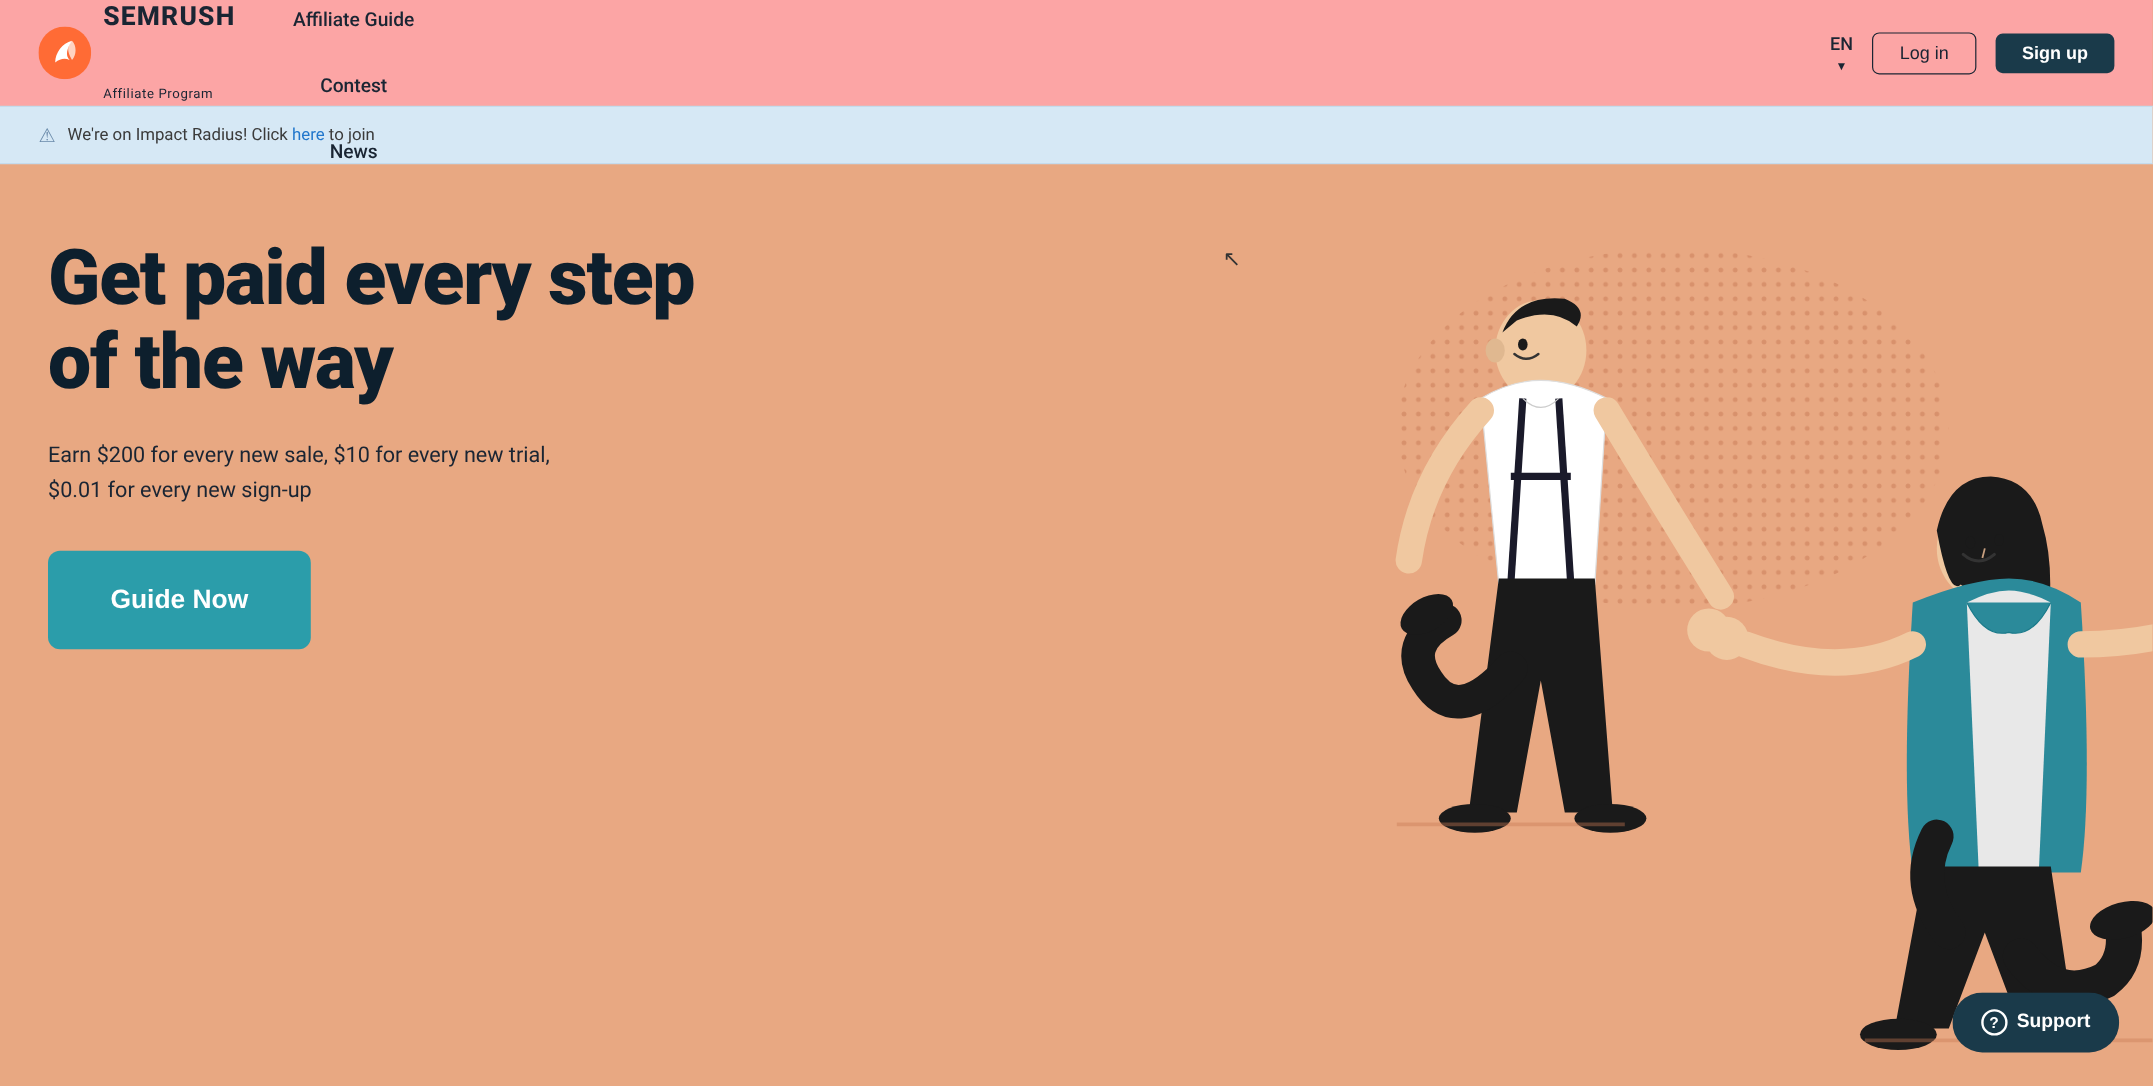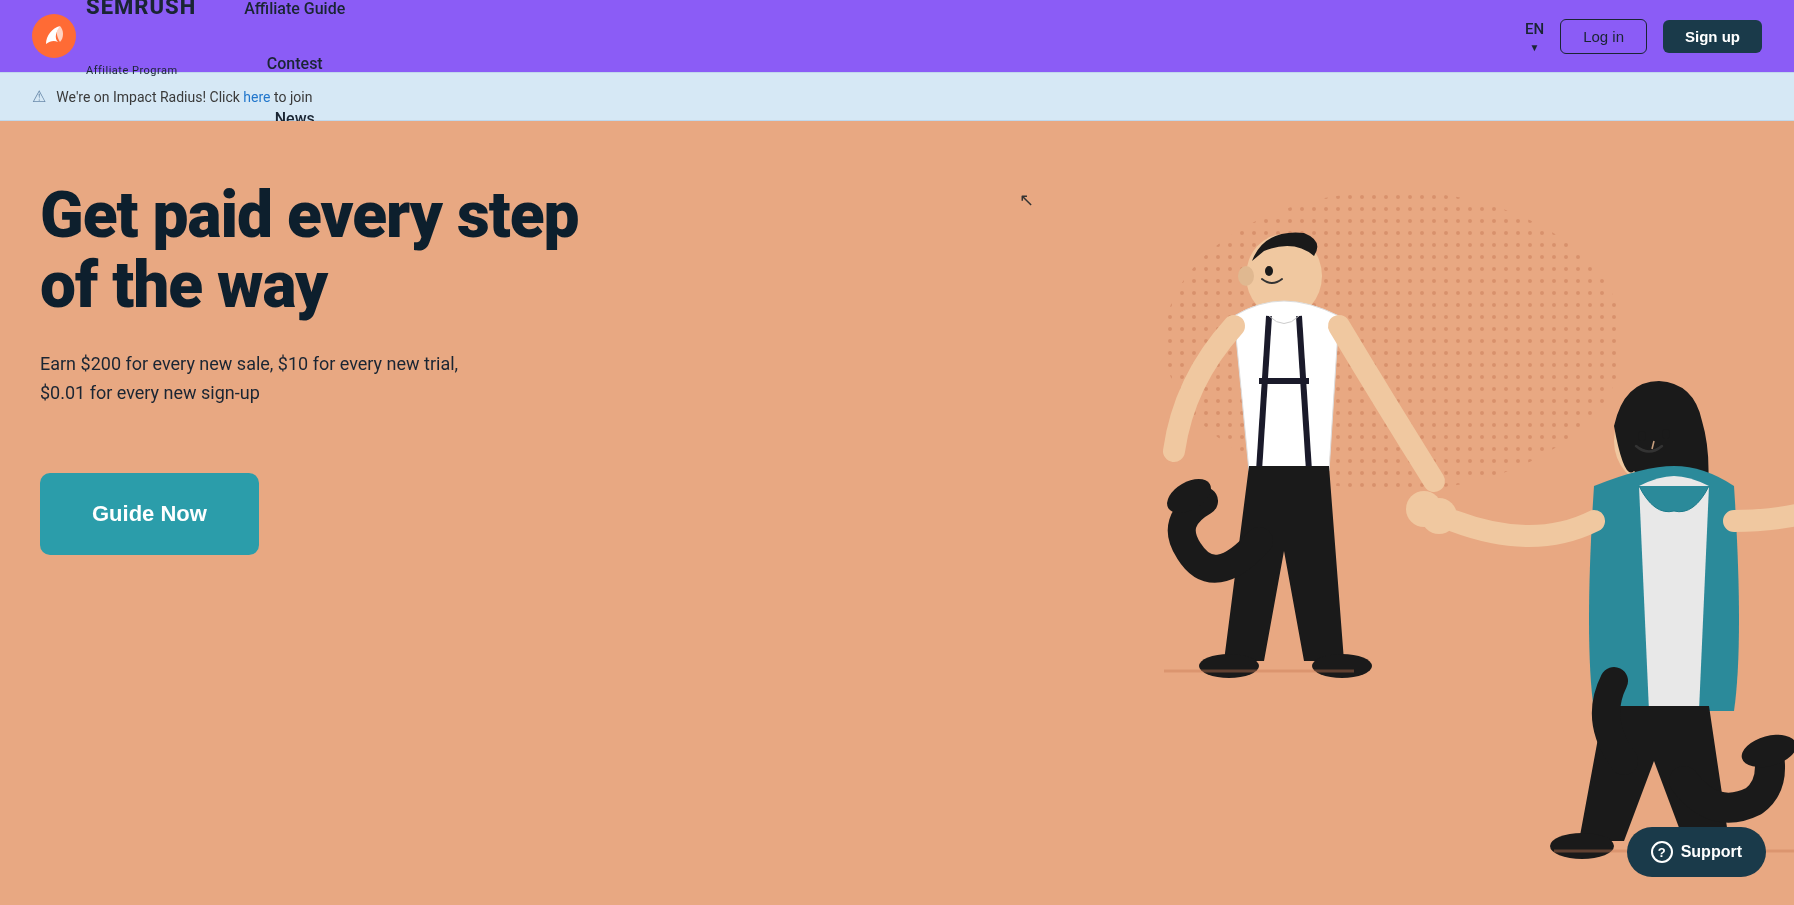--- a/index.html
+++ b/index.html
@@ -7,25 +7,25 @@
     body {
       font-family: -apple-system, BlinkMacSystemFont, 'Segoe UI', Roboto, sans-serif;
       background-color: #e8a882;
       width: 1794px;
       min-height: 905px;
       overflow-x: hidden;
     }
 
     
     header {
-      background-color: #8b5cf6;
+      background-color: #fca5a5;
       display: flex;
       align-items: center;
       padding: 0 32px;
-      height: 72px;
+      height: 88px;
       position: relative;
     }
 
     .logo-area {
       display: flex;
       align-items: center;
       gap: 10px;
       text-decoration: none;
     }
 
@@ -164,21 +164,21 @@
       color: #0d1f2d;
       line-height: 1.1;
       margin-bottom: 28px;
       letter-spacing: -1px;
     }
 
     .hero-subtitle {
       font-size: 18px;
       color: #1a2533;
       line-height: 1.6;
-      margin-bottom: 66px;
+      margin-bottom: 36px;
       max-width: 420px;
     }
 
     .btn-join {
       background-color: #2b9daa;
       color: #fff;
       border: none;
       border-radius: 10px;
       padding: 28px 52px;
       font-size: 22px;

